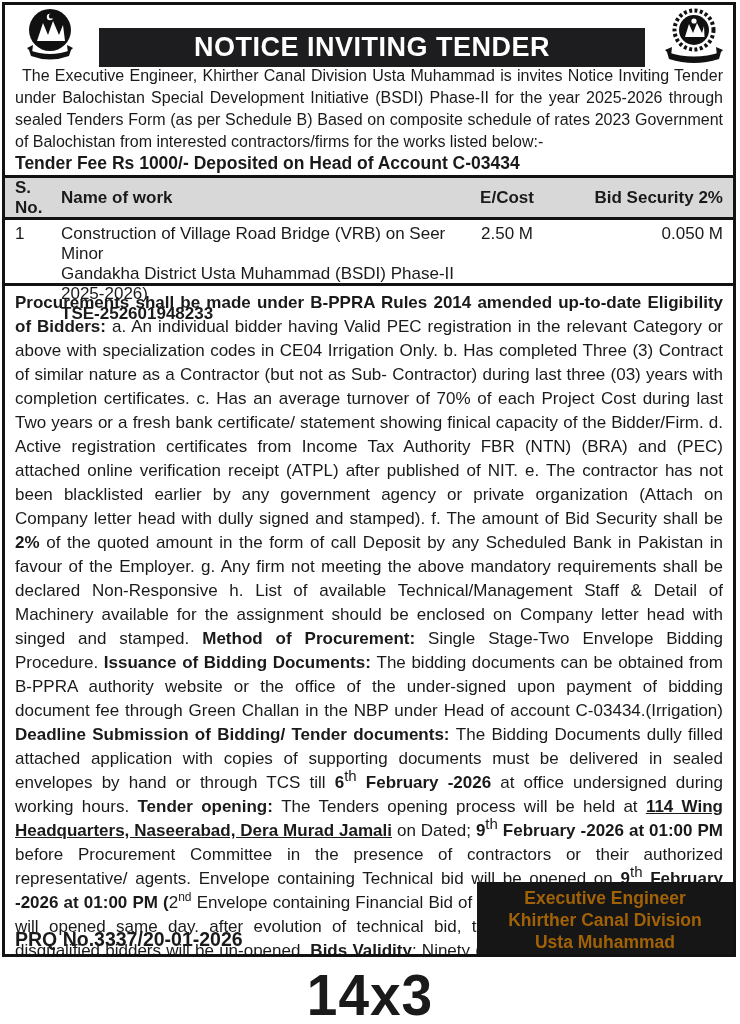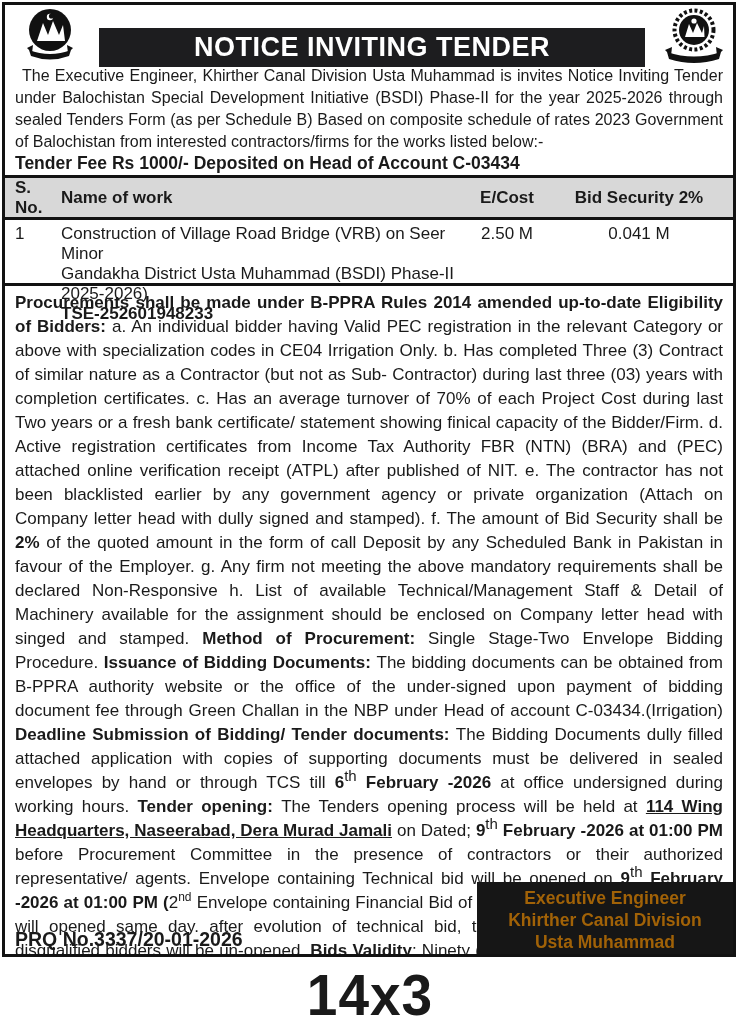--- a/index.html
+++ b/index.html
@@ -17,21 +17,21 @@
   
   .intro { margin:2px 10px 0; font-size:16px; line-height:22px; text-align:justify; text-indent:7px; }
   .fee { margin:0 10px; height:22px; font-size:17.5px; font-weight:bold; }
 
   
   .thead { display:flex; align-items:center; background:#d8d8d8; border-top:3px solid #121212; border-bottom:3px solid #121212;
            font-weight:bold; font-size:17px; padding:3px 10px; height:45px; }
   .c-sno { width:46px; }
   .c-name { flex:1; }
   .c-cost { width:96px; text-align:center; }
-  .c-bid  { width:168px; text-align:center; }
+  .c-bid  { width:168px; text-align:right; }
   .trow { display:flex; padding:4px 10px 5px; font-size:17px; line-height:20px; border-bottom:3px solid #121212; height:66px; }
   .work-tse { font-weight:bold; }
 
   
   .bodytext { padding:5px 10px 0; font-size:17px; line-height:24px; text-align:justify; height:584px; }
   .bodytext .b { font-weight:bold; }
   .bodytext .n { font-weight:normal; }
   .bodytext .b-u { font-weight:bold; text-decoration:underline; }
   .bodytext .b-sup { font-weight:normal; font-size:15px; vertical-align:super; line-height:0; }
   .bodytext .n-sup { font-weight:normal; font-size:12px; vertical-align:super; line-height:0; }
@@ -87,21 +87,21 @@
     <span class="c-bid">Bid Security 2%</span>
   </div>
   <div class="trow">
     <span class="c-sno">1</span>
     <span class="c-name">
       <div>Construction of Village Road Bridge (VRB) on Seer Minor</div>
       <div>Gandakha District Usta Muhammad   (BSDI) Phase-II 2025-2026)</div>
       <div class="work-tse">TSE-252601948233</div>
     </span>
     <span class="c-cost">2.50 M</span>
-    <span class="c-bid">0.041 M</span>
+    <span class="c-bid">0.050 M</span>
   </div>
 
   <p class="bodytext"><span class="b">Procurements shall be made under B-PPRA Rules 2014 amended up-to-date   Eligibility of Bidders:  </span><span class="n">a. An individual bidder having Valid PEC registration in the relevant Category or above with specialization codes in CE04 Irrigation Only.  b. Has completed Three (3) Contract of similar nature as a Contractor (but not as Sub- Contractor) during last three (03) years with completion certificates.  c. Has an average turnover of 70% of each Project Cost during last Two years or a fresh bank certificate/ statement showing finical capacity of the Bidder/Firm. d. Active registration certificates from Income Tax Authority FBR (NTN)  (BRA) and (PEC) attached online verification receipt (ATPL) after published of NIT. e. The contractor has not been blacklisted earlier by any government agency or private organization (Attach on Company letter head with dully signed and stamped). f. The amount of Bid Security shall be </span><span class="b">2%</span><span class="n"> of the quoted amount in the form of call Deposit by any Scheduled Bank in Pakistan in favour of the Employer. g. Any firm not meeting the above mandatory requirements shall be declared Non-Responsive h. List of available Technical/Management Staff &amp; Detail of Machinery available for the assignment should be enclosed on Company letter head with singed and stamped. </span><span class="b">Method of Procurement: </span><span class="n">Single Stage-Two Envelope Bidding Procedure. </span><span class="b">Issuance of Bidding Documents: </span><span class="n">The bidding documents can be obtained from  B-PPRA authority website or the office of the under-signed upon payment of bidding document fee through Green Challan in the NBP under Head of account C-03434.(Irrigation) </span><span class="b">Deadline Submission of Bidding/ Tender documents: </span><span class="n">The Bidding Documents dully filled attached application with copies of supporting documents must be delivered in sealed envelopes by hand or through TCS till </span><span class="b">6</span><span class="b-sup">th</span><span class="b"> February -2026</span><span class="n"> at office undersigned during working hours. </span><span class="b">Tender opening: </span><span class="n">The Tenders opening process will be held at </span><span class="b-u">114 Wing Headquarters, Naseerabad, Dera Murad Jamali</span><span class="n">  on Dated; </span><span class="b">9</span><span class="b-sup">th</span><span class="b"> February -2026 at 01:00 PM </span><span class="n">before Procurement Committee in the presence of contractors or their authorized representative/ agents. Envelope containing Technical bid will be opened on </span><span class="b">9</span><span class="b-sup">th</span><span class="b"> February -2026 at 01:00 PM (</span><span class="n">2</span><span class="n-sup">nd</span><span class="n"> Envelope containing Financial Bid of only Technically Qualified Bidder will opened same day. after evolution of technical bid, the Financial Bid of technically disqualified bidders will be un-opened.     </span><span class="b">Bids Validity</span><span class="n">: Ninety (90) days  </span><span class="b">Address: </span><span class="n">Office of the Executive Engineer Khirther Canal Division Usta Muhammad. Phone &amp; Fax No. 0838-612227 Email: </span></p>
 
   <div class="bottom">
     <div class="prq">PRQ No.3337/20-01-2026</div>
     <div class="sig">
       <div>Executive Engineer</div>
       <div>Khirther Canal Division</div>
       <div>Usta Muhammad</div>

